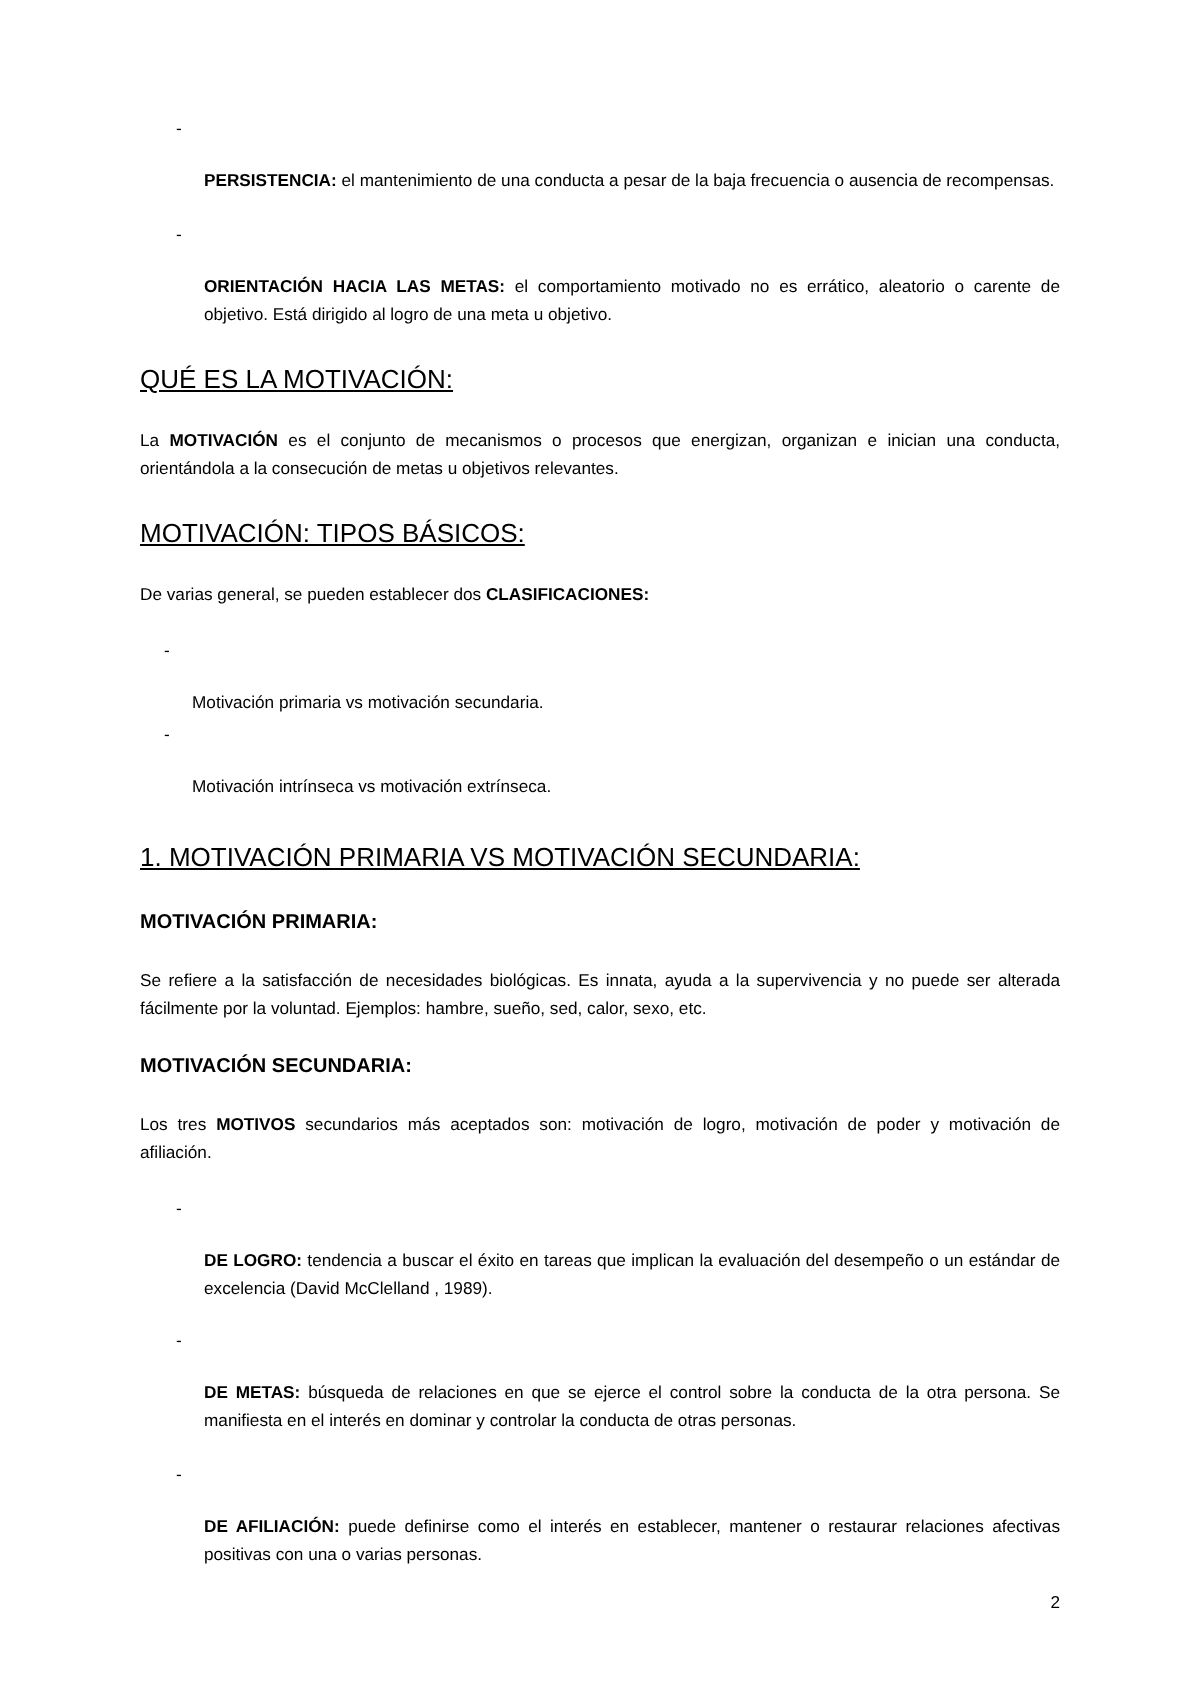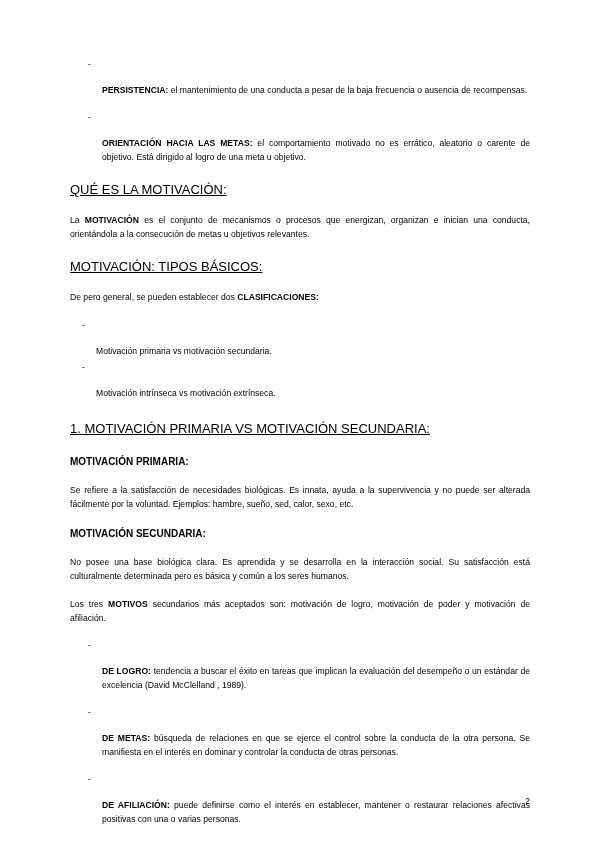--- a/index.html
+++ b/index.html
@@ -100,21 +100,21 @@
         <span class="btext"><span class="bold">ORIENTACIÓN HACIA LAS METAS:</span><span> el comportamiento motivado no es errático, aleatorio o carente de objetivo. Está dirigido al logro de una meta u objetivo.</span></span>
       </li>
     </ul>
 
     <p class="heading">QUÉ ES LA MOTIVACIÓN:</p>
 
     <p><span>La </span><span class="bold">MOTIVACIÓN</span><span> es el conjunto de mecanismos o procesos que energizan, organizan e inician una conducta, orientándola a la consecución de metas u objetivos relevantes.</span></p>
 
     <p class="heading">MOTIVACIÓN: TIPOS BÁSICOS:</p>
 
-    <p><span>De pero general, se pueden establecer dos </span><span class="bold">CLASIFICACIONES:</span></p>
+    <p><span>De varias general, se pueden establecer dos </span><span class="bold">CLASIFICACIONES:</span></p>
 
     <ul class="bullet-list">
       <li class="bullet-item">
         <span class="dash">-</span>
         <span class="btext">Motivación primaria vs motivación secundaria.</span>
       </li>
       <li class="bullet-item">
         <span class="dash">-</span>
         <span class="btext">Motivación intrínseca vs motivación extrínseca.</span>
       </li>
@@ -123,21 +123,20 @@
     <div class="spacer-sm"></div>
 
     <p class="heading"><span>1. MOTIVACIÓN PRIMARIA VS MOTIVACIÓN SECUNDARIA:</span></p>
 
     <p class="subheading">MOTIVACIÓN PRIMARIA:</p>
 
     <p>Se refiere a la satisfacción de necesidades biológicas. Es innata, ayuda a la supervivencia y no puede ser alterada fácilmente por la voluntad. Ejemplos: hambre, sueño, sed, calor, sexo, etc.</p>
 
     <p class="subheading">MOTIVACIÓN SECUNDARIA:</p>
 
-    <p>No posee una base biológica clara. Es aprendida y se desarrolla en la interacción social. Su satisfacción está culturalmente determinada pero es básica y común a los seres humanos.</p>
 
     <p><span>Los tres </span><span class="bold">MOTIVOS</span><span> secundarios más aceptados son: motivación de logro, motivación de poder y motivación de afiliación.</span></p>
 
     <ul class="dash-list-wide">
       <li class="bullet-item">
         <span class="dash">-</span>
         <span class="btext"><span class="bold">DE LOGRO:</span><span> tendencia a buscar el éxito en tareas que implican la evaluación del desempeño o un estándar de excelencia (David McClelland , 1989).</span></span>
       </li>
       <li class="bullet-item">
         <span class="dash">-</span>

